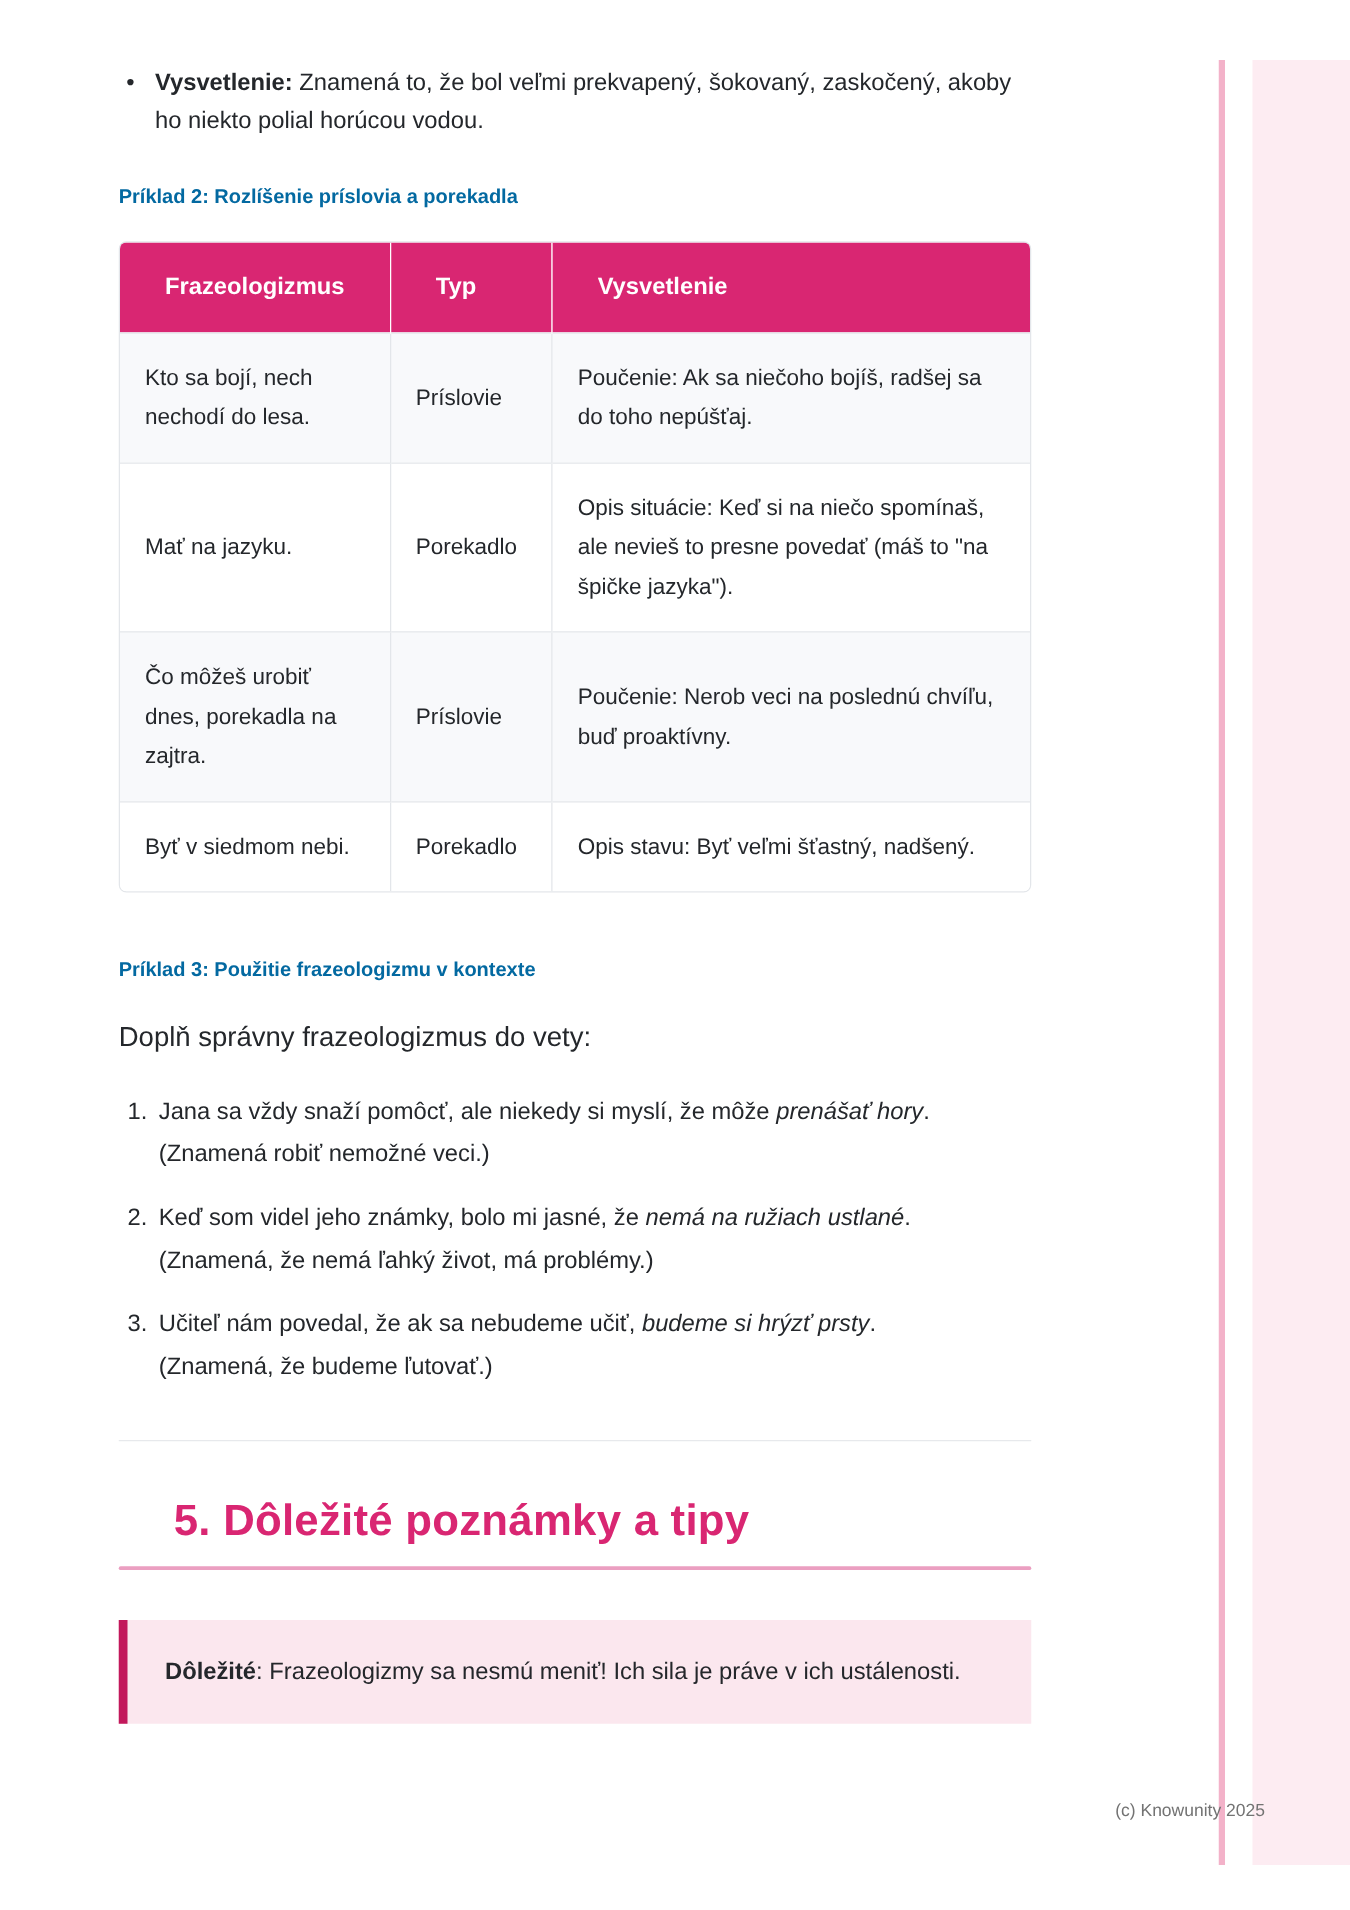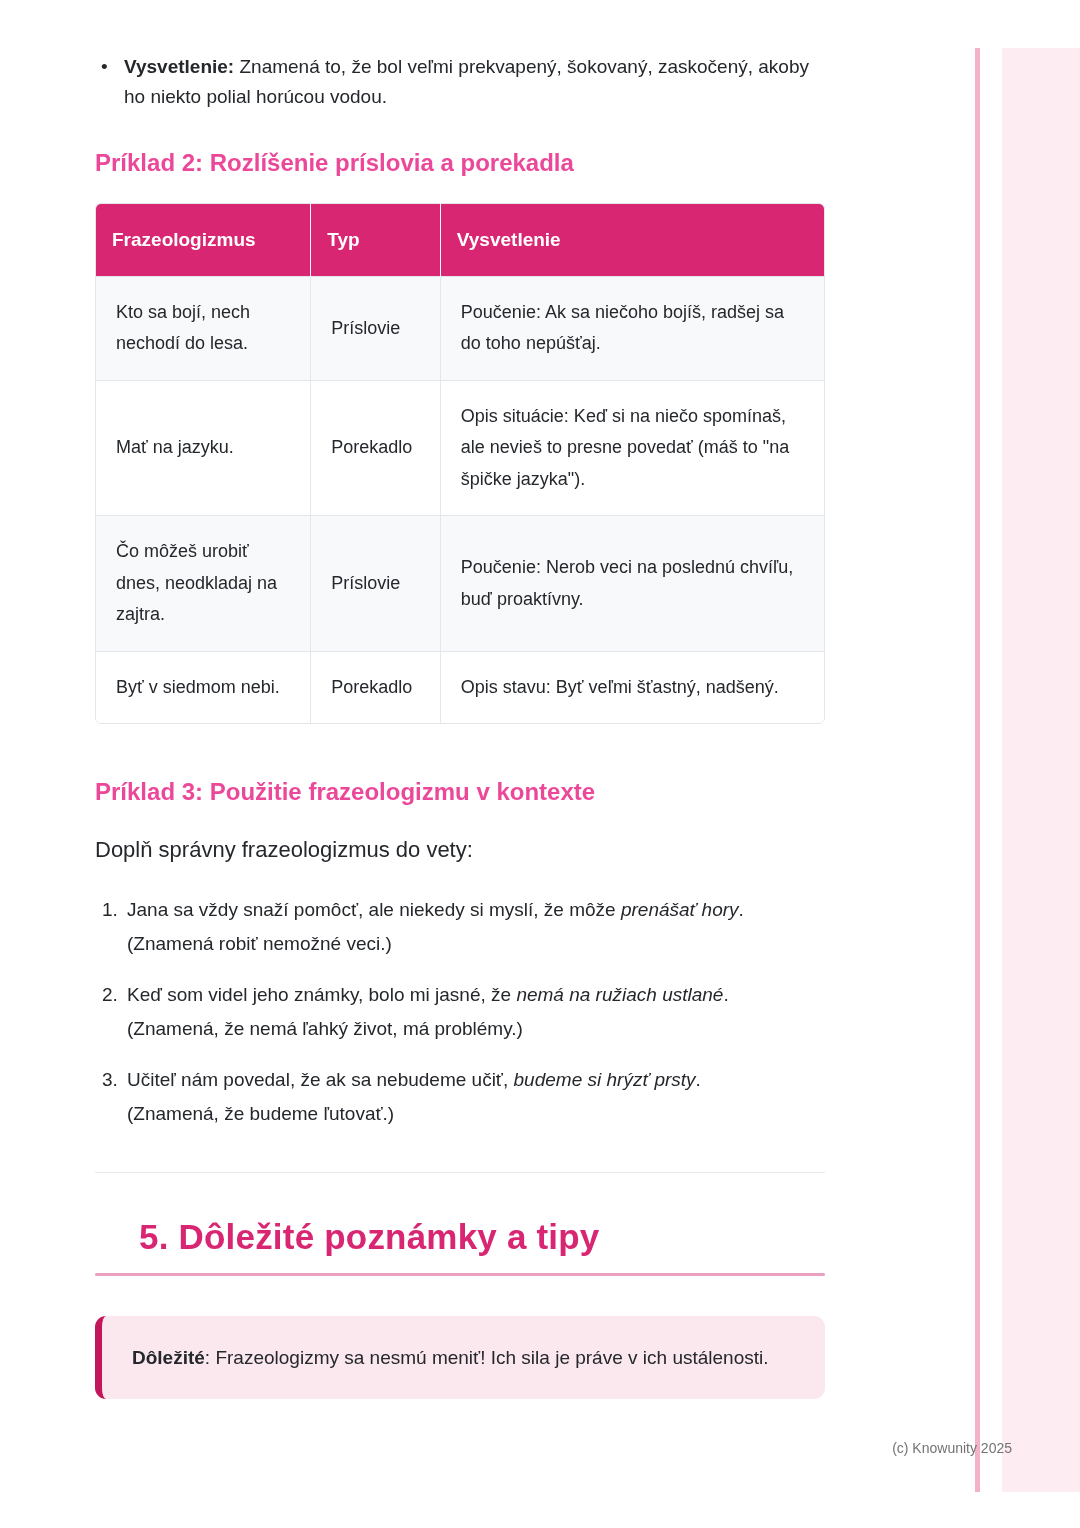--- a/index.html
+++ b/index.html
@@ -50,23 +50,23 @@
   .intro-bullet .dot {
     width: 29px;
     flex: 0 0 29px;
     font-size: 19px;
     padding-left: 6px;
   }
   .intro-bullet b { font-weight: 700; }
 
   
   .sub-heading {
-    font-size: 24px;
+    font-size: 16px;
     font-weight: 700;
-    color: #ec4899;
+    color: #0369a1;
     margin-bottom: 26px;
     margin-top: 36px;
   }
 
   
   .table-wrap {
     border-radius: 6px;
     overflow: hidden;
     border: 1px solid #e3e6ea;
     margin-bottom: 54px;
@@ -75,21 +75,21 @@
     width: 100%;
     border-collapse: collapse;
     font-size: 18px;
   }
   thead th {
     background: #d92672;
     color: #ffffff;
     font-weight: 700;
     font-size: 19px;
     text-align: left;
-    padding: 25px 16px;
+    padding: 25px 36px;
   }
   thead th + th, tbody td + td { border-left: 1px solid #e3e6ea; }
   thead th + th { border-left-color: #ffffff; }
   tbody td {
     padding: 20px 20px;
     vertical-align: middle;
     line-height: 1.75;
     border-top: 1px solid #e3e6ea;
     color: #24272b;
   }
@@ -139,21 +139,21 @@
     height: 3px;
     background: #eb9fc1;
     border-radius: 2px;
   }
 
   
   .callout {
     margin-top: 40px;
     background: #fbe7ee;
     border-left: 7px solid #c2185b;
-    border-radius: 11px;
+    border-radius: 0;
     padding: 24px 30px;
     font-size: 19px;
     line-height: 1.85;
     text-align: justify;
   }
   .callout b { font-weight: 700; }
 
   
   .footer-credit {
     position: absolute;
@@ -197,21 +197,21 @@
           <td>Kto sa bojí, nech nechodí do lesa.</td>
           <td>Príslovie</td>
           <td>Poučenie: Ak sa niečoho bojíš, radšej sa do toho nepúšťaj.</td>
         </tr>
         <tr>
           <td>Mať na jazyku.</td>
           <td>Porekadlo</td>
           <td>Opis situácie: Keď si na niečo spomínaš, ale nevieš to presne povedať (máš to "na špičke jazyka").</td>
         </tr>
         <tr>
-          <td>Čo môžeš urobiť dnes, neodkladaj na zajtra.</td>
+          <td>Čo môžeš urobiť dnes, porekadla na zajtra.</td>
           <td>Príslovie</td>
           <td>Poučenie: Nerob veci na poslednú chvíľu, buď proaktívny.</td>
         </tr>
         <tr>
           <td>Byť v siedmom nebi.</td>
           <td>Porekadlo</td>
           <td>Opis stavu: Byť veľmi šťastný, nadšený.</td>
         </tr>
       </tbody>
     </table>

